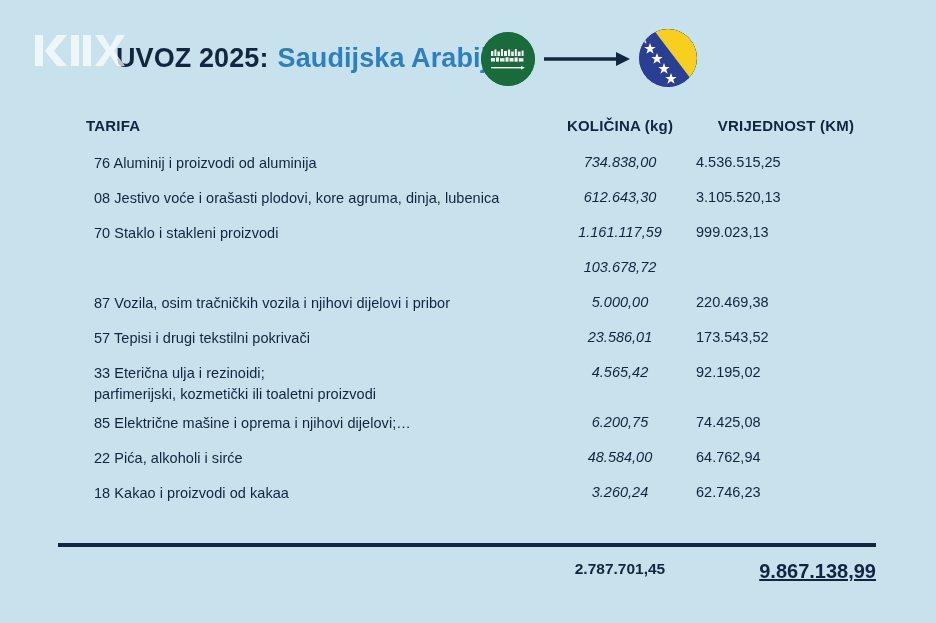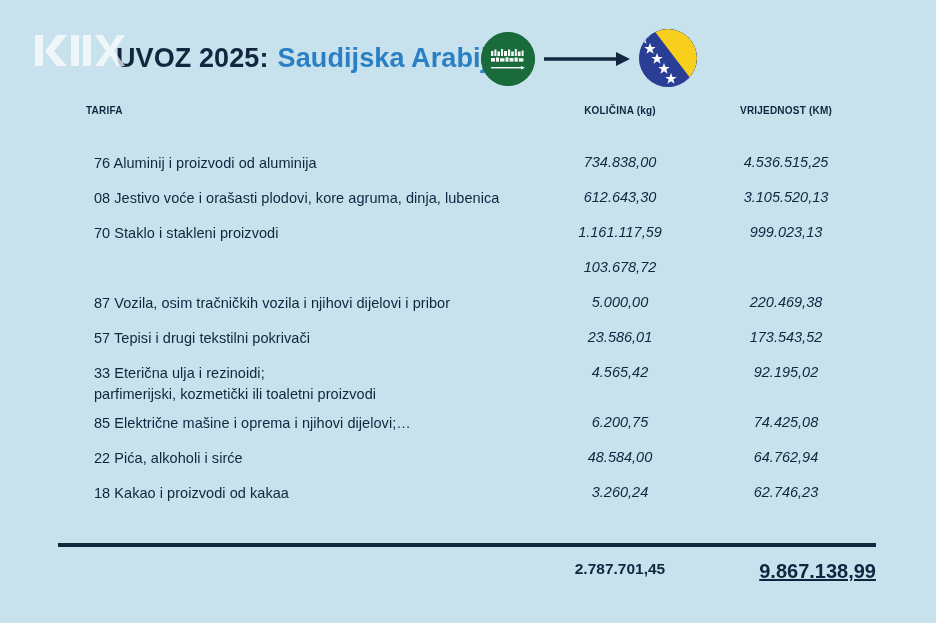--- a/index.html
+++ b/index.html
@@ -87,23 +87,23 @@
     left: 0;
     top: 105px;
     width: 936px;
   }
   .thead {
     position: relative;
     height: 40px;
   }
   .th {
     position: absolute;
-    font-size: 10px;
+    font-size: 15px;
     font-weight: bold;
-    top: 0;
+    top: 12px;
     letter-spacing: 0.2px;
     white-space: nowrap;
   }
   .th-tarifa { left: 86px; }
   .th-qty {
     left: 540px;
     width: 160px;
     text-align: center;
   }
   .th-val {
@@ -133,23 +133,22 @@
     top: 9px;
     text-align: center;
     font-size: 14.5px;
     font-style: italic;
   }
   .cell-val {
     position: absolute;
     left: 696px;
     width: 180px;
     top: 9px;
-    text-align: center;
+    text-align: left;
     font-size: 14.5px;
-    font-style: italic;
   }
 
   
   .divider {
     position: absolute;
     left: 58px;
     top: 543px;
     width: 818px;
     height: 4px;
     background: #12263f;

